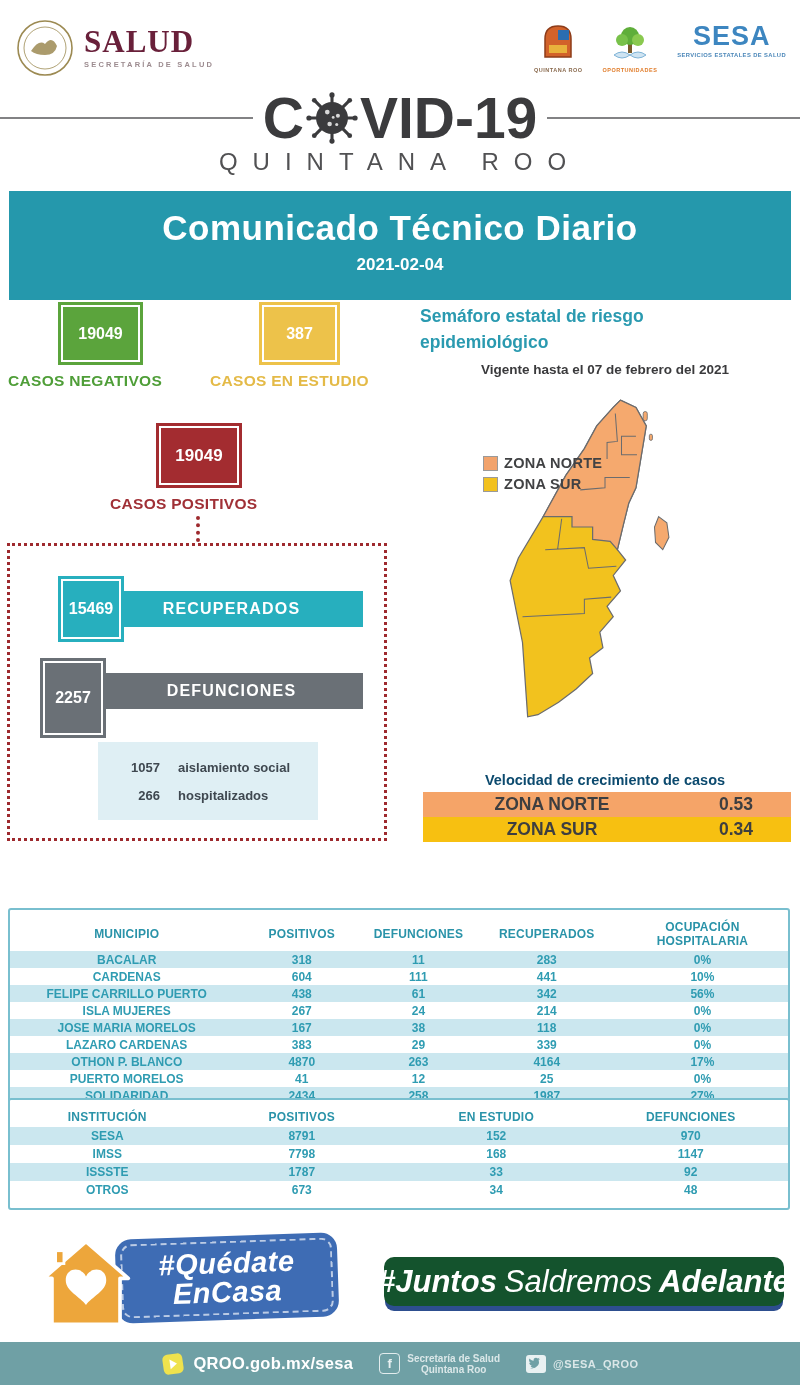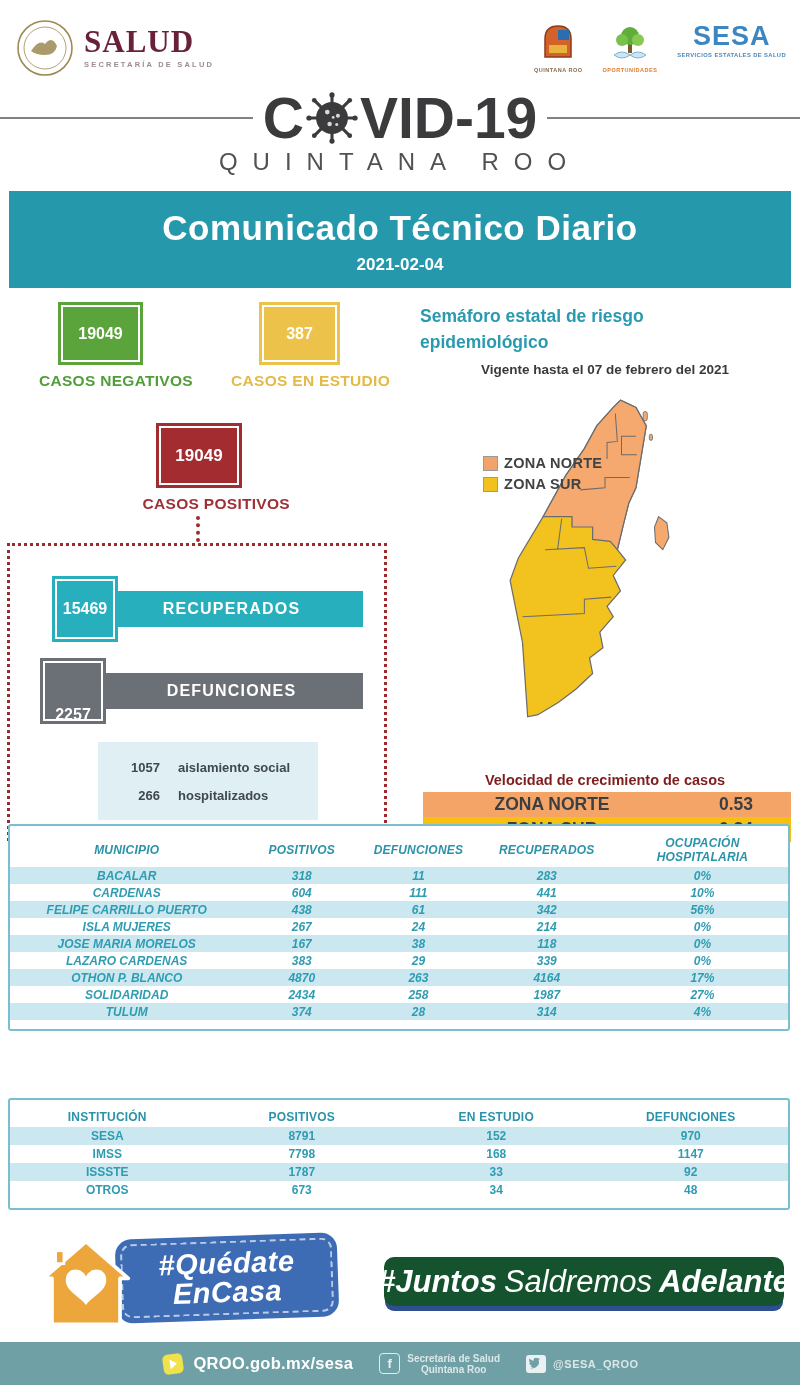--- a/index.html
+++ b/index.html
@@ -20,66 +20,66 @@
   .sesa-s{font-size:5.8px;color:#4a86b8;font-weight:bold;margin-top:3px;letter-spacing:.4px;}
   
   .brand{position:absolute;top:88px;left:0;width:800px;height:96px;}
   .brand-row{display:flex;align-items:center;width:100%;}
   .brand-line{flex:1;height:2px;background:#828284;}
   .brand-center{display:flex;align-items:center;padding:0 10px;}
   .brand-text{font-size:57px;font-weight:800;color:#3b3b3d;letter-spacing:0px;line-height:60px;}
   .virus{width:52px;height:52px;margin:0 2px;}
   .brand-sub{text-align:center;font-size:24px;letter-spacing:15px;color:#515153;font-weight:500;margin-top:0px;}
   
-  .banner{position:absolute;top:191px;left:9px;width:782px;height:97px;background:#2598ac;color:#fff;text-align:center;}
+  .banner{position:absolute;top:191px;left:9px;width:782px;height:109px;background:#2598ac;color:#fff;text-align:center;}
   .banner .bt{font-size:35px;font-weight:600;margin-top:17px;letter-spacing:.5px;}
   .banner .bd{font-size:17px;font-weight:bold;margin-top:7px;}
   
   .stat-box{position:absolute;display:flex;align-items:center;justify-content:center;color:#fff;font-weight:bold;}
   .stat-box .inner{position:absolute;inset:3px;border:2px solid #fff;}
   .box-green{left:58px;top:302px;width:85px;height:63px;background:#5ba43c;font-size:16px;}
   .box-yellow{left:259px;top:302px;width:81px;height:63px;background:#edc24a;font-size:16px;}
   .box-red{left:156px;top:423px;width:86px;height:65px;background:#a32c30;font-size:17px;}
-  .stat-label{position:absolute;font-weight:bold;font-size:15.5px;text-align:right;letter-spacing:.3px;}
+  .stat-label{position:absolute;font-weight:bold;font-size:15.5px;text-align:left;letter-spacing:.3px;}
   .lab-green{left:8px;top:372px;width:185px;color:#4f9e38;}
   .lab-yellow{left:210px;top:372px;width:180px;color:#e4ba47;}
   .lab-red{left:110px;top:495px;width:180px;color:#a03036;}
   .dot-connector{position:absolute;left:196px;top:516px;height:26px;width:0;border-left:4px dotted #9e2a2e;}
   
   .dotted-frame{position:absolute;left:7px;top:543px;width:380px;height:298px;border:3px dotted #9e2a2e;box-sizing:border-box;}
   .numbox{position:absolute;display:flex;align-items:center;justify-content:center;color:#fff;font-weight:bold;font-size:16px;z-index:2;}
   .numbox .inner{position:absolute;inset:3px;border:2px solid #fff;}
-  .nb-teal{left:42px;top:30px;width:66px;height:66px;background:#27afbe;}
-  .nb-gray{left:30px;top:112px;width:66px;height:66px;background:#6a7076;align-items:flex-end;}
+  .nb-teal{left:48px;top:30px;width:66px;height:66px;background:#27afbe;}
+  .nb-gray{left:30px;top:112px;width:66px;height:80px;background:#6a7076;}
   .hbar{position:absolute;display:flex;align-items:center;justify-content:center;color:#fff;font-weight:bold;font-size:16px;letter-spacing:1.2px;z-index:1;}
   .bar-teal{left:90px;top:45px;width:263px;height:36px;background:#27afbe;}
   .bar-gray{left:90px;top:127px;width:263px;height:36px;background:#6a7076;}
   .info-box{position:absolute;left:88px;top:196px;width:220px;height:78px;background:#dfeff4;display:flex;flex-direction:column;justify-content:center;gap:13px;}
   .info-row{display:flex;font-size:13px;font-weight:bold;color:#3f4850;}
   .info-row .v{width:62px;text-align:right;}
   .info-row .l{margin-left:18px;}
   
   .sem-title{position:absolute;left:420px;top:303px;width:370px;text-align:left;color:#2a9ab0;font-size:17.5px;font-weight:bold;line-height:26px;}
   .sem-valid{position:absolute;left:420px;top:362px;width:370px;text-align:center;color:#3a3a3c;font-size:13.5px;font-weight:bold;}
   .map-wrap{position:absolute;left:455px;top:395px;width:300px;height:330px;}
   .legend{position:absolute;left:483px;top:455px;display:flex;flex-direction:column;gap:5px;z-index:3;}
   .legend-row{display:flex;align-items:center;gap:6px;}
   .legend-sq{width:15px;height:15px;border:1px solid #9a9a9a;box-sizing:border-box;}
   .sq-norte{background:#f2a36c;}
   .sq-sur{background:#f2c11e;}
   .legend-lab{font-size:14.5px;font-weight:600;color:#414244;letter-spacing:.3px;}
-  .vel-title{position:absolute;left:420px;top:772px;width:370px;text-align:center;color:#7f1d1d;font-size:14.5px;font-weight:bold;}
+  .vel-title{position:absolute;left:420px;top:772px;width:370px;text-align:center;color:#0c4a6e;font-size:14.5px;font-weight:bold;}
   .vel-row{position:absolute;left:423px;width:368px;height:25px;display:flex;align-items:center;}
   .vel-norte{top:792px;background:#f5a468;}
   .vel-sur{top:817px;background:#f7c011;}
   .vel-zone{flex:1;text-align:center;font-size:17.5px;font-weight:600;color:#3d3e40;}
   .vel-val{width:110px;text-align:center;font-size:17.5px;font-weight:600;color:#3d3e40;}
   
   .tablebox{position:absolute;left:8px;width:782px;border:2px solid #79bfcf;border-radius:3px;box-sizing:border-box;background:#fff;padding:7px 0 9px;}
-  .tb-muni{top:824px;font-style:italic;}
+  .tb-muni{top:908px;}
   .tb-inst{top:1098px;}
   table{width:100%;border-collapse:collapse;}
   th{font-size:12px;font-weight:bold;color:#2a93a9;padding:3px 2px;letter-spacing:.2px;}
   td{font-size:12px;font-weight:bold;color:#2f9cb2;text-align:center;padding:0 2px;height:17px;}
   .tb-muni tbody tr:nth-child(odd){background:#cbe7ef;}
   .tb-inst tbody tr:nth-child(odd){background:#cbe7ef;}
   .tb-muni th:nth-child(1){width:30%;}
   .tb-muni th:nth-child(2){width:15%;}
   .tb-muni th:nth-child(3){width:15%;}
   .tb-muni th:nth-child(4){width:18%;}
@@ -335,20 +335,27 @@
           <td>0%</td>
         </tr>
         <tr>
           <td>OTHON P. BLANCO</td>
           <td>4870</td>
           <td>263</td>
           <td>4164</td>
           <td>17%</td>
         </tr>
         <tr>
+          <td>PUERTO MORELOS</td>
+          <td>41</td>
+          <td>12</td>
+          <td>25</td>
+          <td>0%</td>
+        </tr>
+        <tr>
           <td>SOLIDARIDAD</td>
           <td>2434</td>
           <td>258</td>
           <td>1987</td>
           <td>27%</td>
         </tr>
         <tr>
           <td>TULUM</td>
           <td>374</td>
           <td>28</td>

